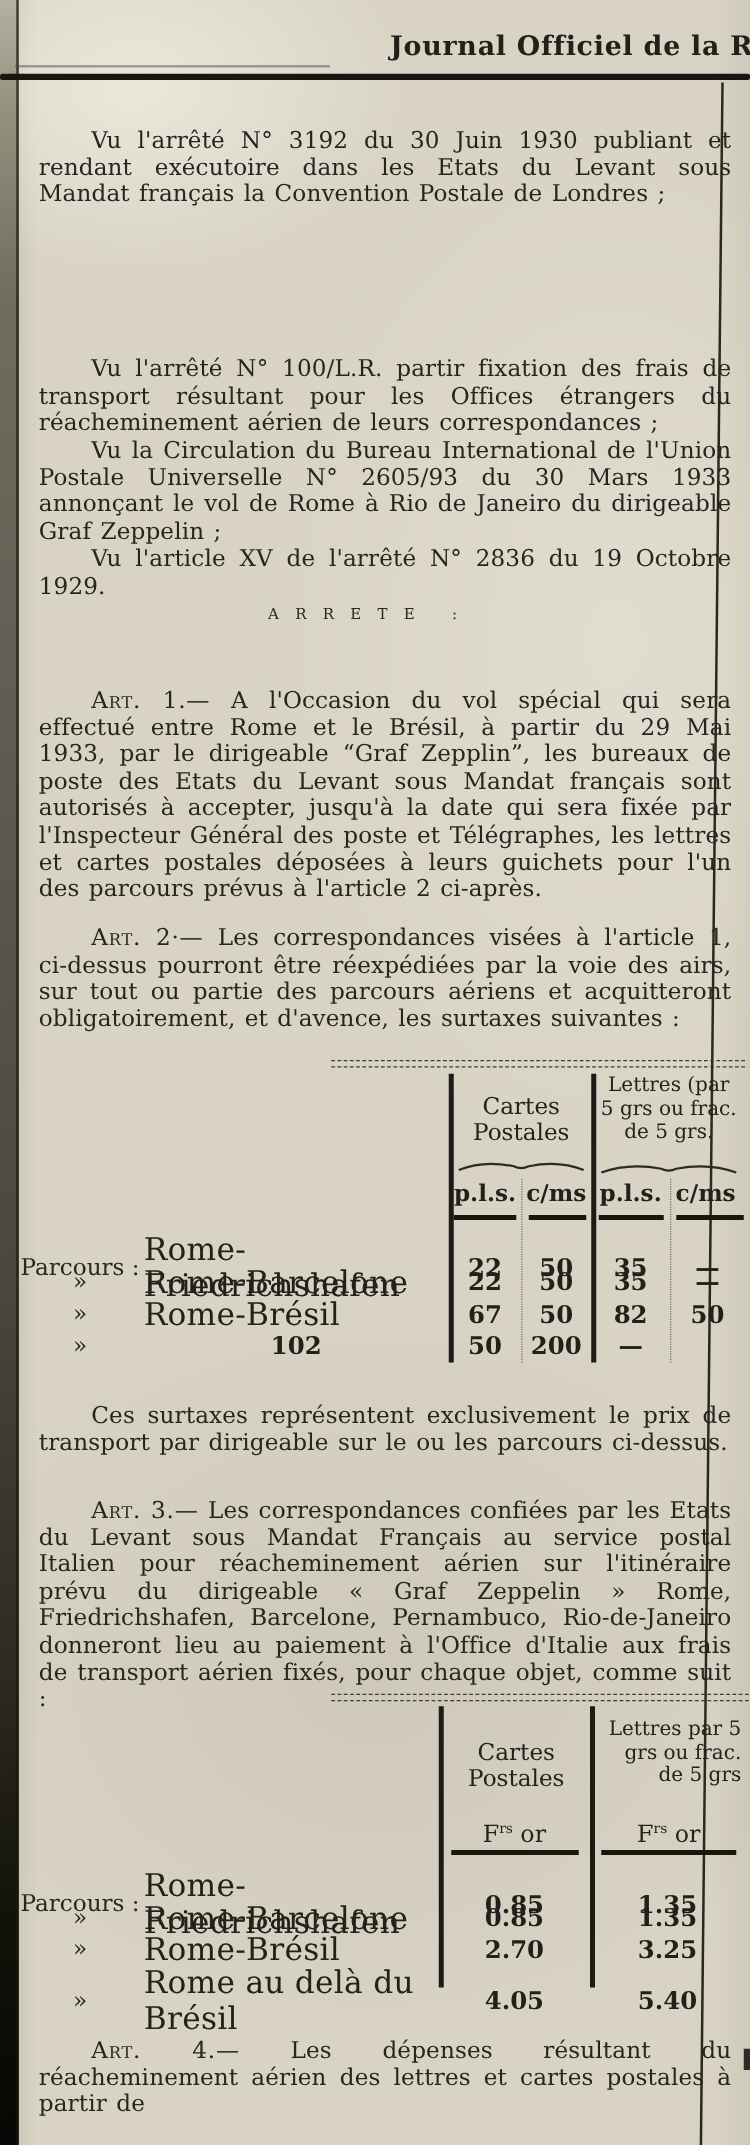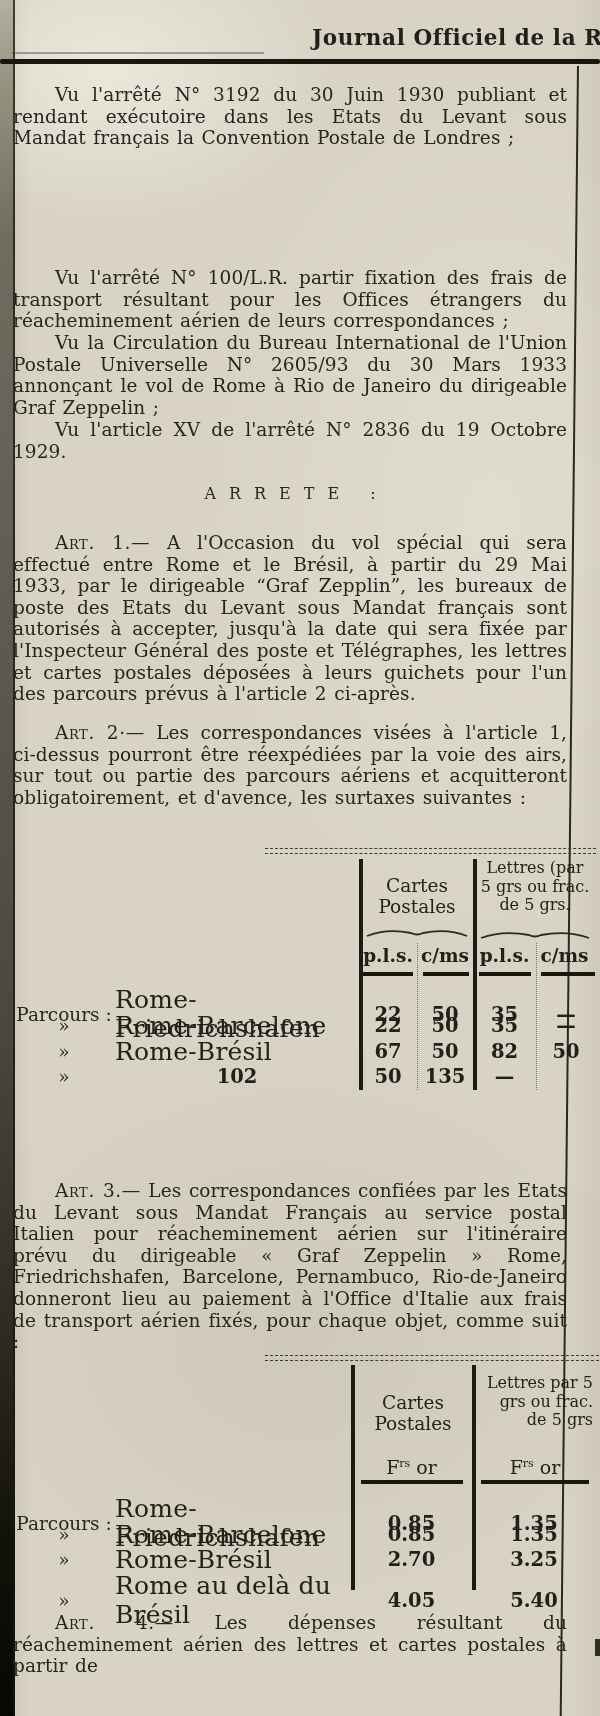--- a/index.html
+++ b/index.html
@@ -20,26 +20,26 @@
     border-right:2px solid rgba(25,23,17,0.75);}
   .column-rule{position:absolute;left:577px;top:66px;width:2px;height:1680px;background:#2b2820;
     transform:rotate(0.6deg);transform-origin:top left;}
   .edge-mark{position:absolute;left:595px;top:1639px;width:5px;height:17px;background:#2e2b22;}
   
   .masthead{position:absolute;left:312px;top:25px;white-space:nowrap;
     font-size:21.5px;font-weight:bold;letter-spacing:0.6px;color:#21201b;}
   .head-rule{position:absolute;left:0;top:59px;width:600px;height:5px;background:#17160f;border-radius:2px;}
   .head-thin{position:absolute;left:12px;top:52px;width:252px;height:2px;background:rgba(70,66,56,0.45);}
   
-  .para{position:absolute;left:13px;width:554px;margin:0;
+  .para{position:absolute;left:13px;width:554px;margin:18px;
     font-size:18.5px;line-height:21.6px;text-align:justify;text-indent:42px;
     letter-spacing:0.1px;word-spacing:1.5px;color:#28251e;}
   .lead{font-variant:small-caps;letter-spacing:0.6px;}
   .arrete{position:absolute;left:0;top:484px;width:580px;margin:0;text-align:center;
-    font-size:16px;letter-spacing:13px;text-indent:13px;color:#2a2720;}
+    font-size:12px;letter-spacing:13px;text-indent:13px;color:#2a2720;}
   
   .tbl{position:absolute;left:13px;width:583px;}
   .t1{top:845px;height:250px;}
   .t2{top:1352px;height:242px;}
   .dashline{position:absolute;height:4px;border-top:1.6px dashed #3e3b33;border-bottom:1.6px dashed #3e3b33;}
   .vbar{position:absolute;width:4px;background:#1d1b16;}
   .dotsep{position:absolute;width:0;border-left:1.5px dotted rgba(60,57,48,0.65);}
   .gtitle{position:absolute;text-align:center;color:#24221c;}
   .gt-big{font-size:18.5px;line-height:21px;}
   .gt-small{font-size:16px;line-height:18.5px;}
@@ -127,25 +127,26 @@
       <span class="route">Rome-Brésil</span>
       <span class="val">67</span>
       <span class="val">50</span>
       <span class="val">82</span>
       <span class="val">50</span>
     </div>
     <div class="trow" style="top:218px;">
       <span class="pref">»</span>
       <span class="val">102</span>
       <span class="val">50</span>
-      <span class="val">135</span>
+      <span class="val">200</span>
       <span class="val">—</span>
     </div>
   </div>
 
+  <p class="para" style="top:1104px">Ces surtaxes représentent exclusivement le prix de transport par dirigeable sur le ou les parcours ci-dessus.</p>
 
   <p class="para" style="top:1180px"><span class="lead">Art. 3.—</span> <span>Les correspondances  confiées par les Etats du Levant sous Mandat Français au service postal Italien pour réacheminement aérien sur l'itinéraire prévu du dirigeable « Graf Zeppelin » Rome, Friedrichshafen, Barcelone, Pernambuco, Rio-de-Janeiro donneront lieu au paiement à l'Office d'Italie aux frais de transport aérien fixés, pour chaque objet, comme suit :</span></p>
 
   <div class="tbl t2">
     <div class="dashline" style="left:252px;top:3px;width:334px;"></div>
     <div class="vbar" style="left:338px;top:13px;height:225px;"></div>
     <div class="vbar" style="left:459px;top:13px;height:225px;"></div>
 
     <div class="gtitle gt-big" style="left:345px;top:40px;width:110px;">Cartes Postales</div>
     <div class="gtitle gt-small" style="left:468px;top:22px;width:112px;text-align:right;">Lettres par 5 grs ou frac. de 5 grs</div>

